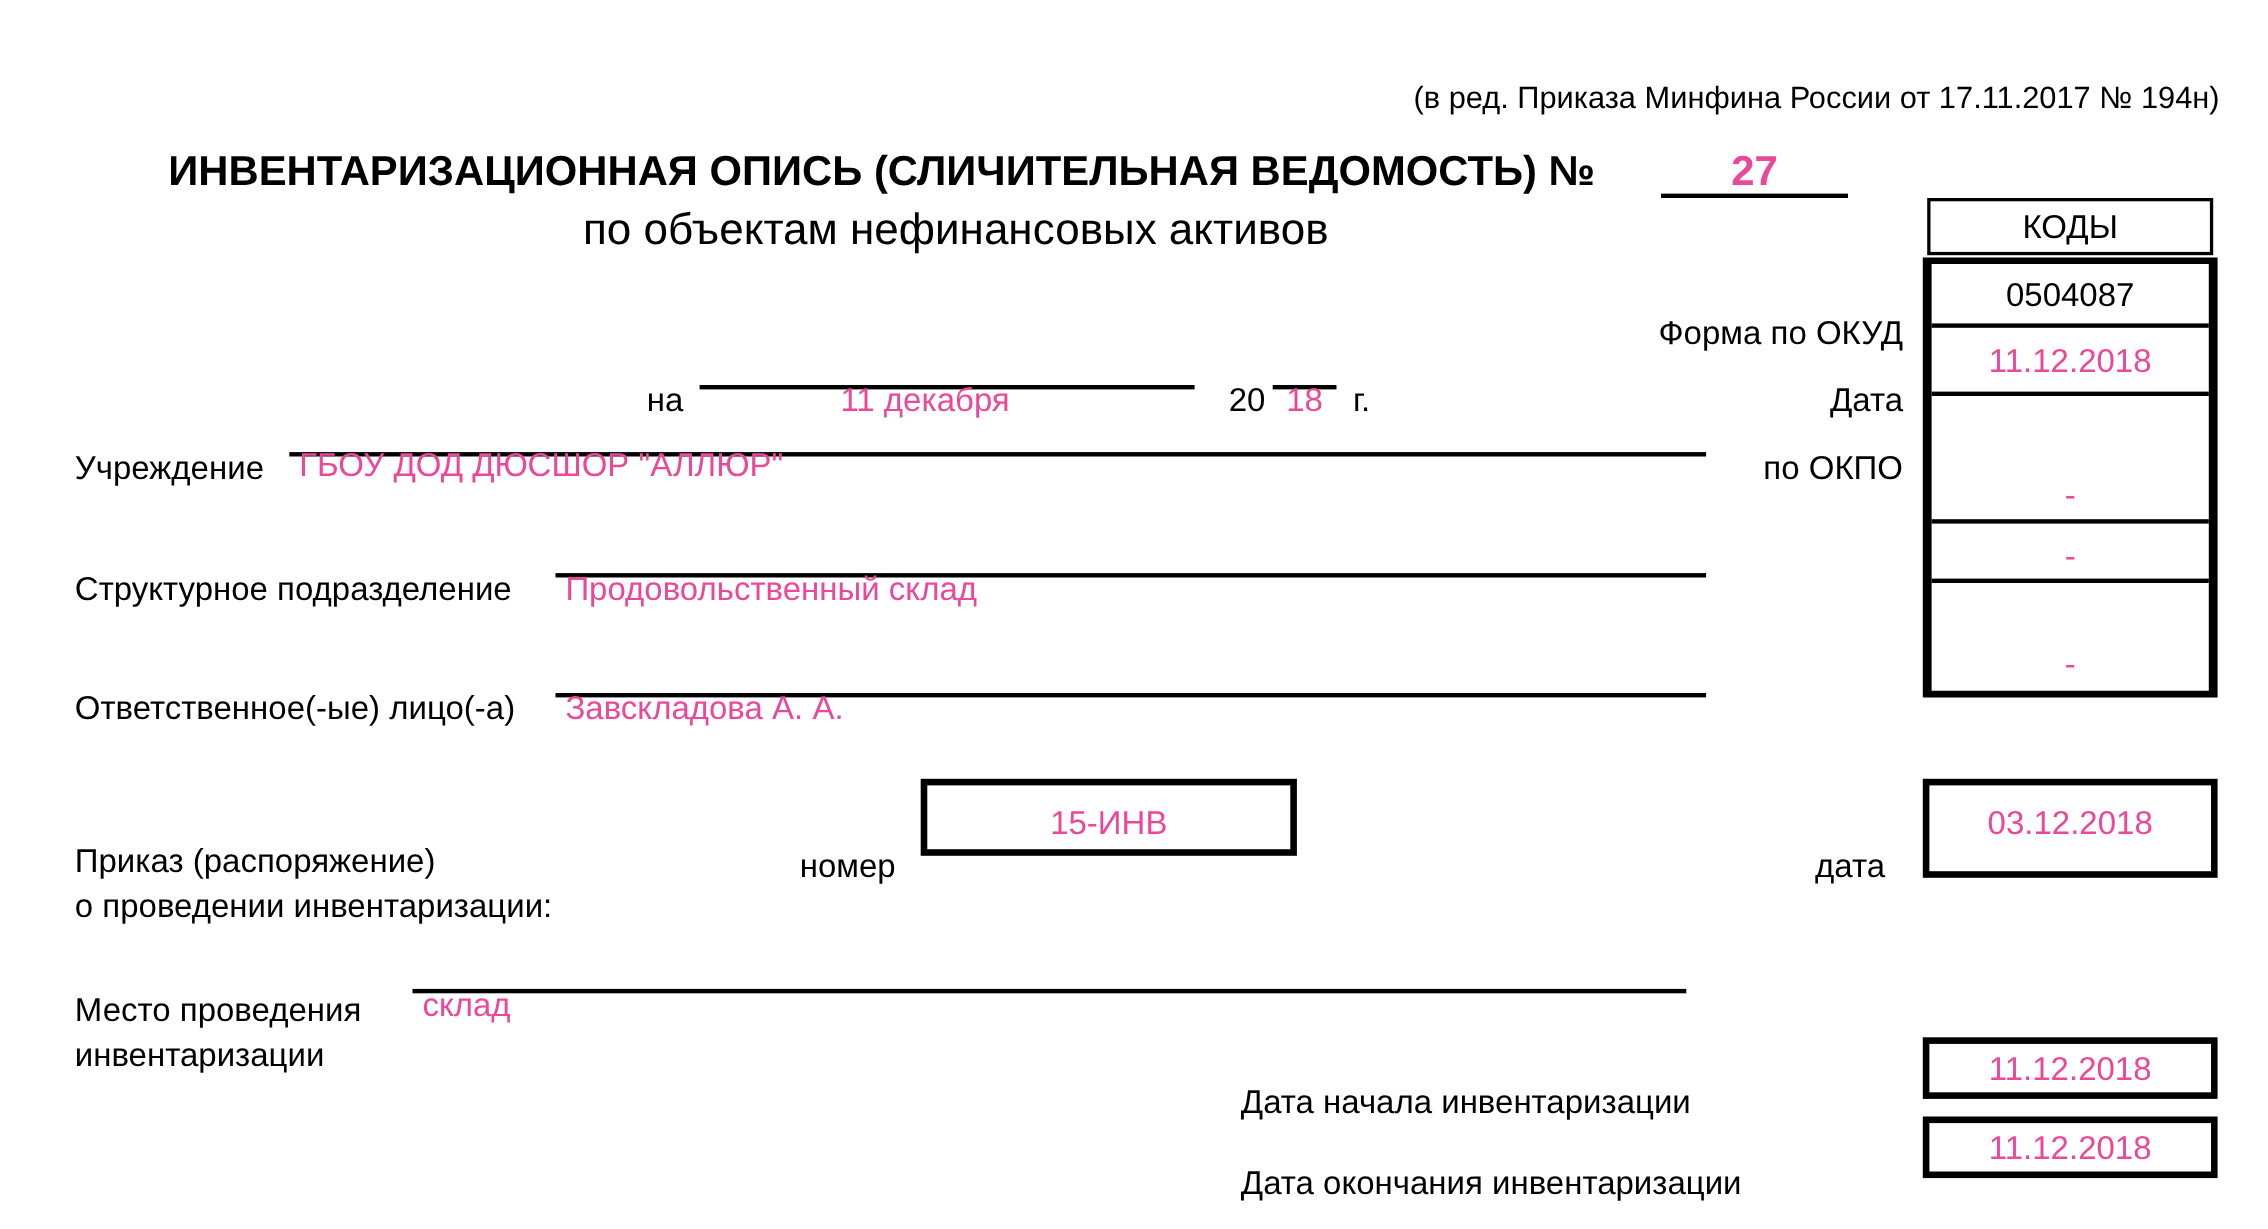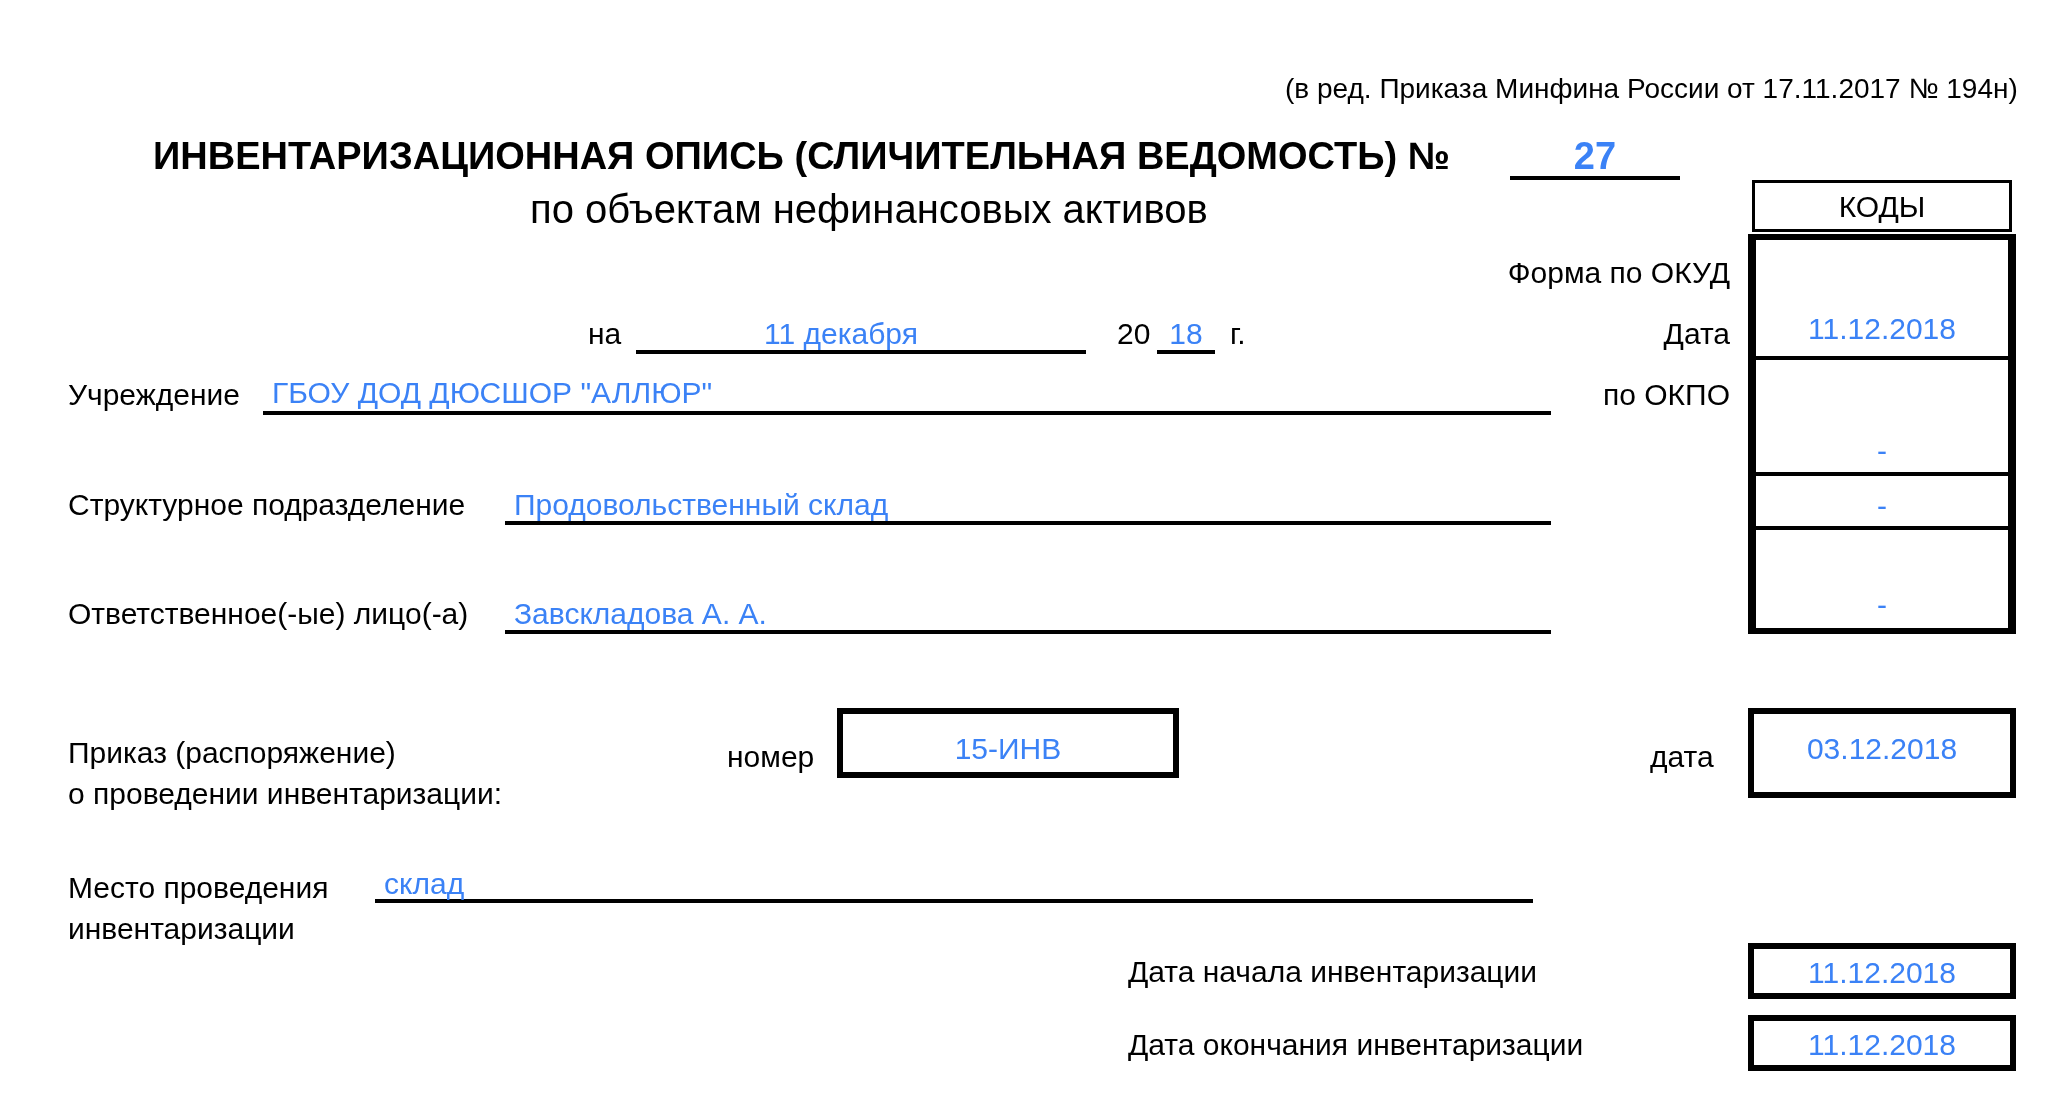--- a/index.html
+++ b/index.html
@@ -1,20 +1,20 @@
 <!DOCTYPE html>
 <html><head>
 <meta charset="utf-8">
 <style>
   html, body { margin: 0; padding: 0; background: #ffffff; }
   body { width: 2062px; height: 1117px; position: relative; overflow: hidden;
          font-family: "Liberation Sans", sans-serif; color: #000; }
   .abs { position: absolute; white-space: nowrap; }
-  .red { color: #3b82f6; }
-  .txt { font-size: 30px; line-height: 36px; }
+  .red { color: #ec4899; }
+  .txt { font-size: 30px; line-height: 36px; margin-top: 31px; }
   .line { position: absolute; height: 0; border-top: 4px solid #000; }
   .title { font-size: 38px; font-weight: bold; line-height: 44px; }
   .subtitle { font-size: 40px; line-height: 46px; }
   .ref { font-size: 28px; line-height: 30px; margin-top: 28px; }
   .codes-head { position: absolute; left: 1752px; top: 180px; width: 260px; height: 52px;
                 border: 3px solid #000; box-sizing: border-box; text-align: center;
                 font-size: 30px; line-height: 48px; }
   .codes { position: absolute; left: 1748px; top: 234px; width: 268px; height: 400px;
            border: 8px solid #000; border-top-width: 6px; border-bottom-width: 6px; box-sizing: border-box; }
   .cell { position: absolute; left: 0; width: 100%; box-sizing: border-box;
@@ -28,20 +28,21 @@
 
 <div class="abs ref" style="left:1285px; top:46px;">(в ред. Приказа Минфина России от 17.11.2017 № 194н)</div>
 
 <div class="abs title" style="left:153px; top:134px;">ИНВЕНТАРИЗАЦИОННАЯ ОПИСЬ (СЛИЧИТЕЛЬНАЯ ВЕДОМОСТЬ) №</div>
 <div class="line" style="left:1510px; top:176px; width:170px;"></div>
 <div class="abs title red" style="left:1510px; top:134px; width:170px; text-align:center;">27</div>
 <div class="abs subtitle" style="left:530px; top:186px;">по объектам нефинансовых активов</div>
 
 <div class="codes-head">КОДЫ</div>
 <div class="codes">
+  <div class="cell" style="top:0; height:58px; line-height:58px;">0504087</div>
   <div class="cell red" style="top:58px; height:62px; line-height:62px;">11.12.2018</div>
   <div class="cell red" style="top:180px; height:56px; line-height:62px;">-</div>
   <div class="cell red" style="top:236px; height:54px; line-height:60px;">-</div>
   <div class="cell red last" style="top:290px; height:98px; line-height:150px;">-</div>
 </div>
 
 <div class="abs txt" style="right:332px; top:255px;">Форма по ОКУД</div>
 <div class="abs txt" style="right:332px; top:316px;">Дата</div>
 <div class="abs txt" style="right:332px; top:377px;">по ОКПО</div>
 

